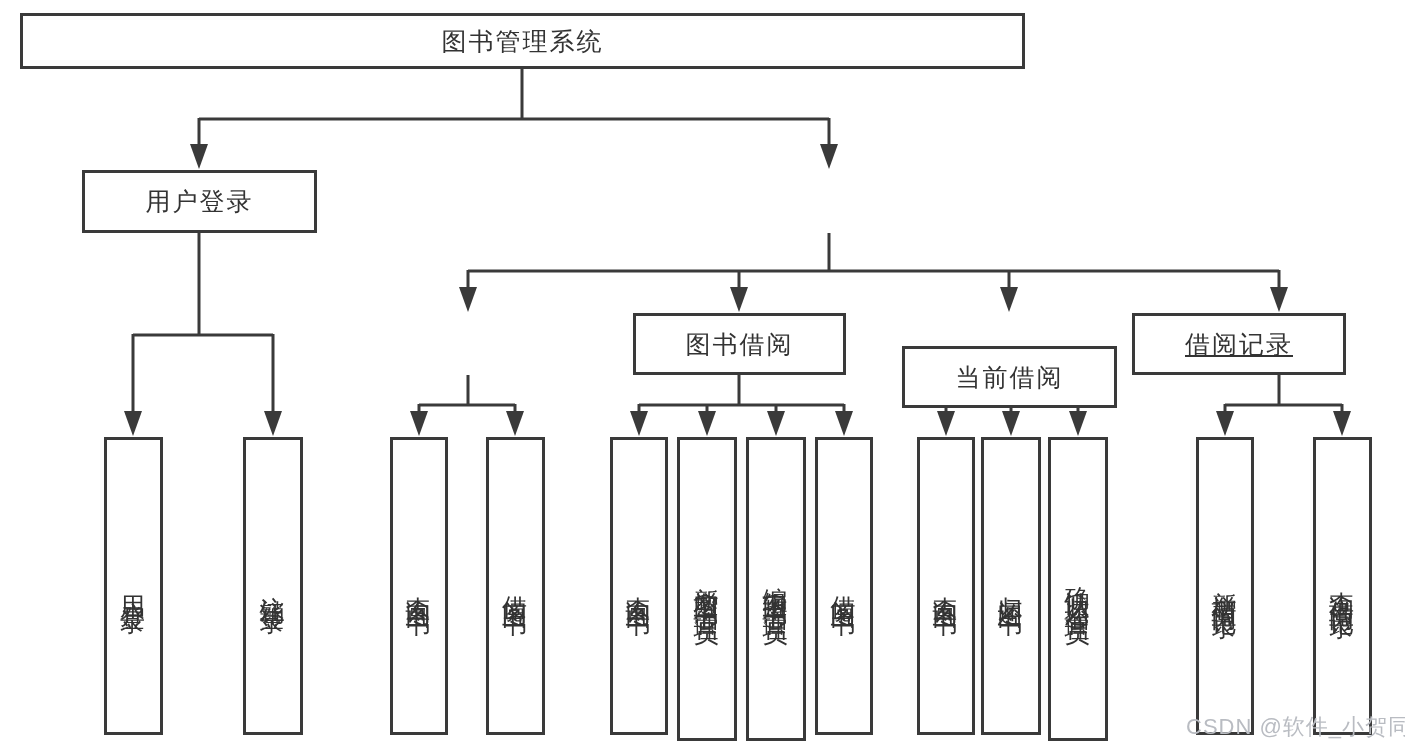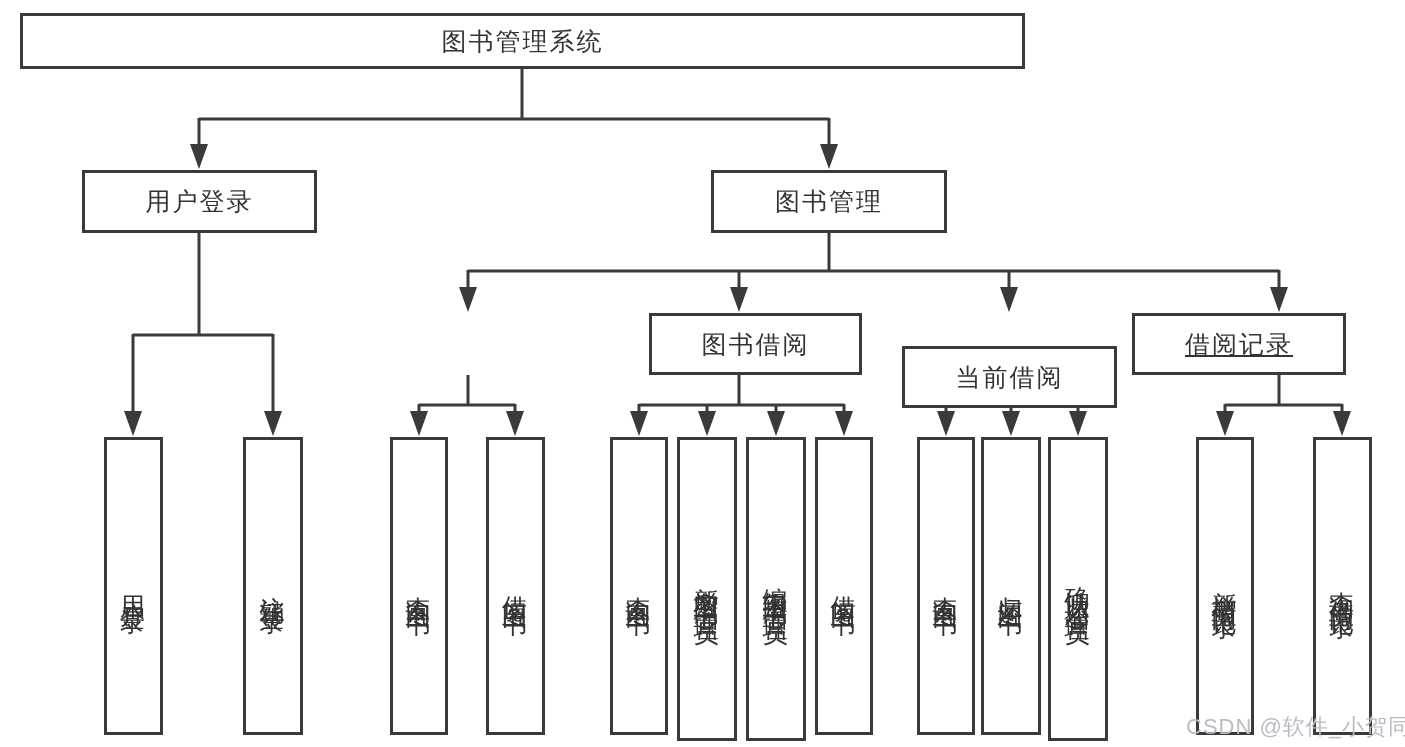--- a/index.html
+++ b/index.html
@@ -16,21 +16,21 @@
   .node .lbl { font-size:25px; letter-spacing:2px; white-space:nowrap; }
   .leaf .lbl {
     writing-mode:vertical-rl; text-orientation:mixed;
     font-size:25px; letter-spacing:5px; white-space:nowrap;
   }
   
   .root       { left:20px;   top:13px;  width:1005px; height:56px;text-align:right; }
   .b-user     { left:82px;   top:170px; width:235px;  height:63px; }
   .b-mgmt     { left:711px;  top:170px; width:236px;  height:63px; }
   .g-newbook  { left:363px;  top:313px; width:212px;  height:62px; }
-  .g-borrow   { left:633px;  top:313px; width:213px;  height:62px;margin-left:16px; }
+  .g-borrow   { left:633px;  top:313px; width:213px;  height:62px; }
   .g-current  { left:902px;  top:313px; width:215px;  height:62px;margin-top:33px; }
   .g-records  { left:1132px; top:313px; width:214px;  height:62px;text-decoration:underline; }
   
   .leaf  { top:437px; height:298px; }
   .tall  { height:304px; }
   .l1  { left:104px;  width:59px; }
   .l2  { left:243px;  width:60px; }
   .l3  { left:390px;  width:58px; }
   .l4  { left:486px;  width:59px; }
   .l5  { left:610px;  width:58px; }
@@ -85,23 +85,20 @@
     </g>
   </svg>
 
   <div class="node root">
     <span class="lbl">图书管理系统</span>
   </div>
 
   <div class="node b-user">
     <span class="lbl">用户登录</span>
   </div>
-  <div class="node b-mgmt">
-    <span class="lbl">图书管理</span>
-  </div>
 
   <div class="node g-borrow">
     <span class="lbl">图书借阅</span>
   </div>
   <div class="node g-current">
     <span class="lbl">当前借阅</span>
   </div>
   <div class="node g-records">
     <span class="lbl">借阅记录</span>
   </div>

